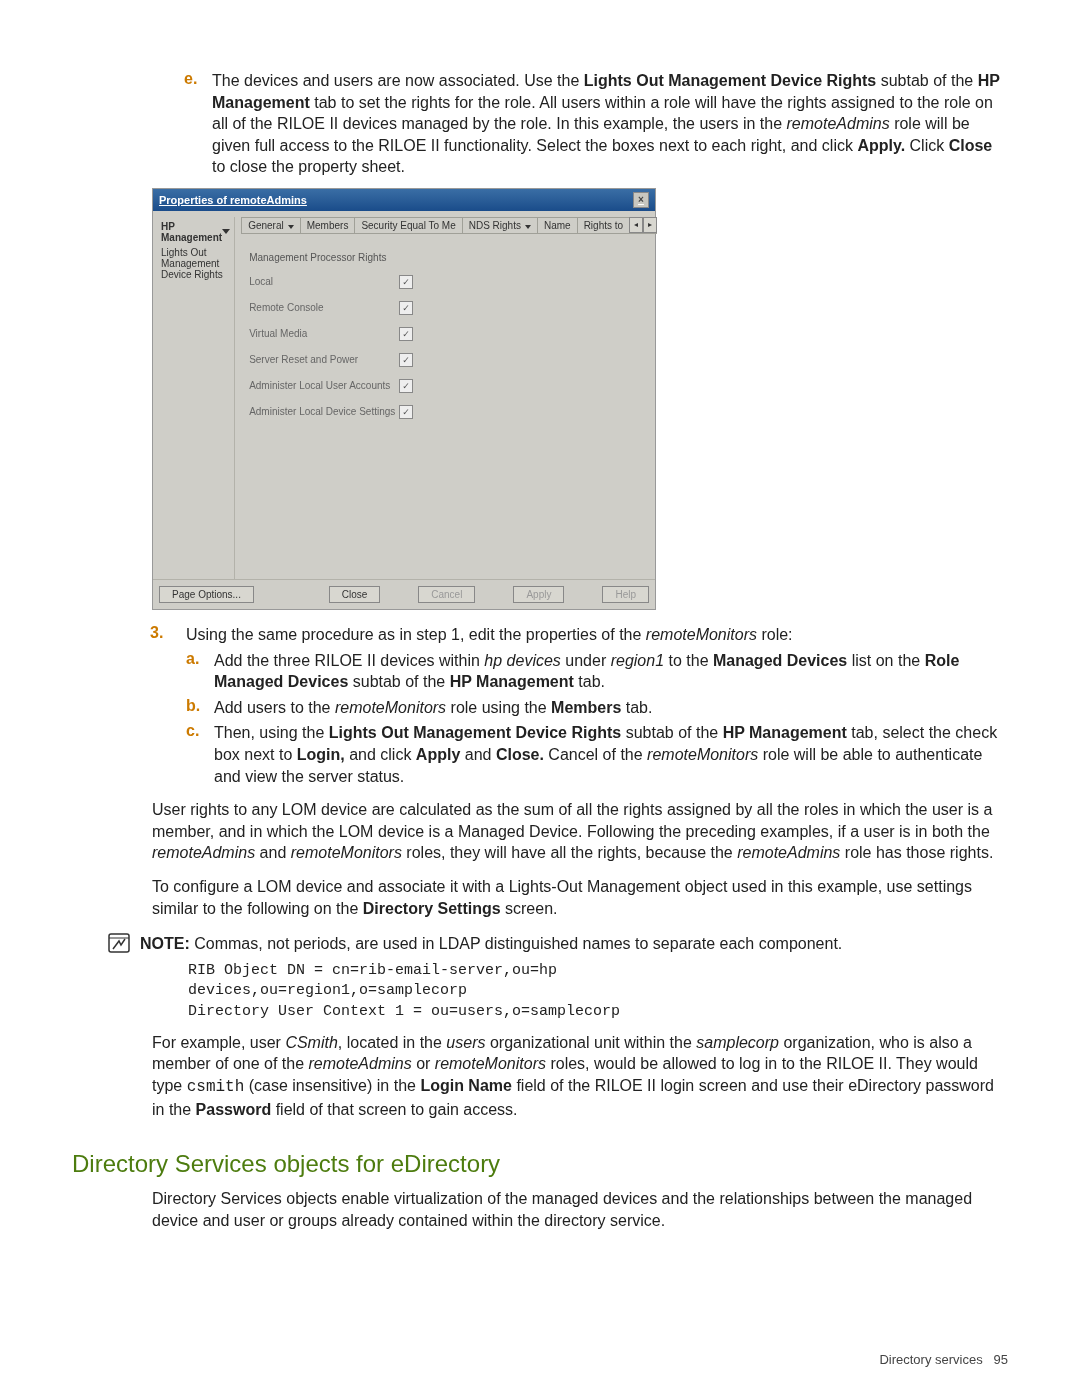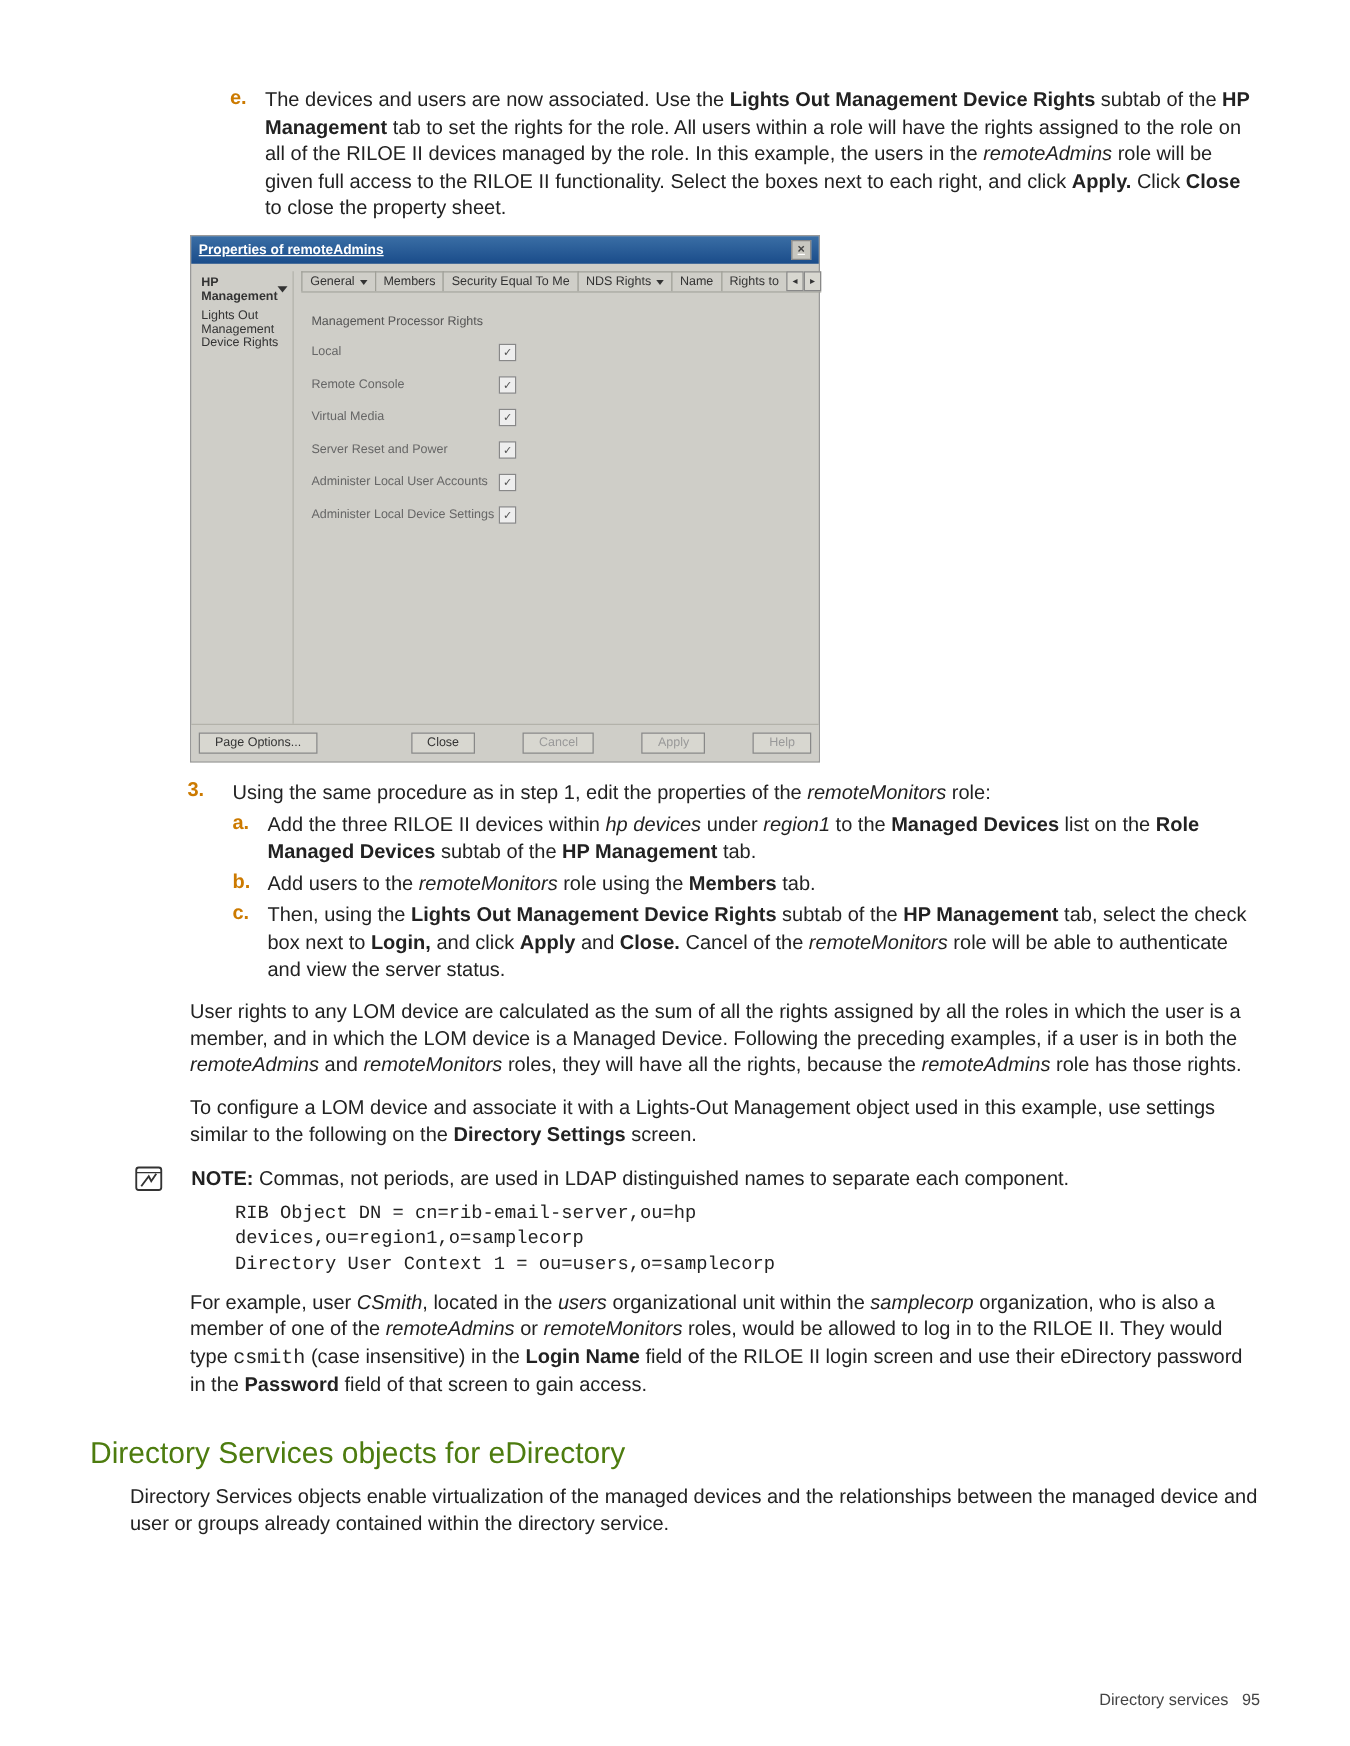--- a/index.html
+++ b/index.html
@@ -299,21 +299,21 @@
 
   <div class="indent-body" style="margin-left:80px; margin-top:12px;">
     <div class="para">
       <span>User rights to any LOM device are calculated as the sum of all the rights assigned by all the roles in which the user is a member, and in which the LOM device is a Managed Device. Following the preceding examples, if a user is in both the </span><i>remoteAdmins</i><span> and </span><i>remoteMonitors</i><span> roles, they will have all the rights, because the </span><i>remoteAdmins</i><span> role has those rights.</span>
     </div>
     <div class="para" style="margin-top:12px;">
       <span>To configure a LOM device and associate it with a Lights-Out Management object used in this example, use settings similar to the following on the </span><b>Directory Settings</b><span> screen.</span>
     </div>
   </div>
 
-  <div class="note-row" style="margin-left:34px;gap:13px;">
+  <div class="note-row" style="margin-left:34px;">
     <div class="note-icon">
       <svg viewBox="0 0 24 24">
           <rect x="2" y="3" width="20" height="18" rx="2" fill="none" stroke="#333" stroke-width="1.5"></rect>
           <path d="M2 7h20" stroke="#333" stroke-width="1"></path>
           <path d="M6 18 L12 10 L14 14 L18 8" stroke="#333" stroke-width="1.5" fill="none"></path>
         </svg>
     </div>
     <div class="para">
       <b>NOTE:</b><span>  Commas, not periods, are used in LDAP distinguished names to separate each component.</span>
     </div>
@@ -324,21 +324,21 @@
 <span>Directory User Context 1 = ou=users,o=samplecorp</span></div>
 
   <div class="indent-body" style="margin-left:80px; margin-top:10px;">
     <div class="para">
       <span>For example, user </span><i>CSmith</i><span>, located in the </span><i>users</i><span> organizational unit within the </span><i>samplecorp</i><span> organization, who is also a member of one of the </span><i>remoteAdmins</i><span> or </span><i>remoteMonitors</i><span> roles, would be allowed to log in to the RILOE II. They would type </span><span class="mono-inline">csmith</span><span> (case insensitive) in the </span><b>Login Name</b><span> field of the RILOE II login screen and use their eDirectory password in the </span><b>Password</b><span> field of that screen to gain access.</span>
     </div>
   </div>
 
   <h2 class="section">Directory Services objects for eDirectory</h2>
 
-  <div class="indent-body" style="margin-left:32px;">
+  <div class="indent-body" style="margin-left:80px;">
     <div class="para">Directory Services objects enable virtualization of the managed devices and the relationships between the managed device and user or groups already contained within the directory service.</div>
   </div>
 
   <div class="footer">
     <span>Directory services</span>&nbsp;&nbsp;&nbsp;<span>95</span>
   </div>
 
 </div>
 
 </body></html>

